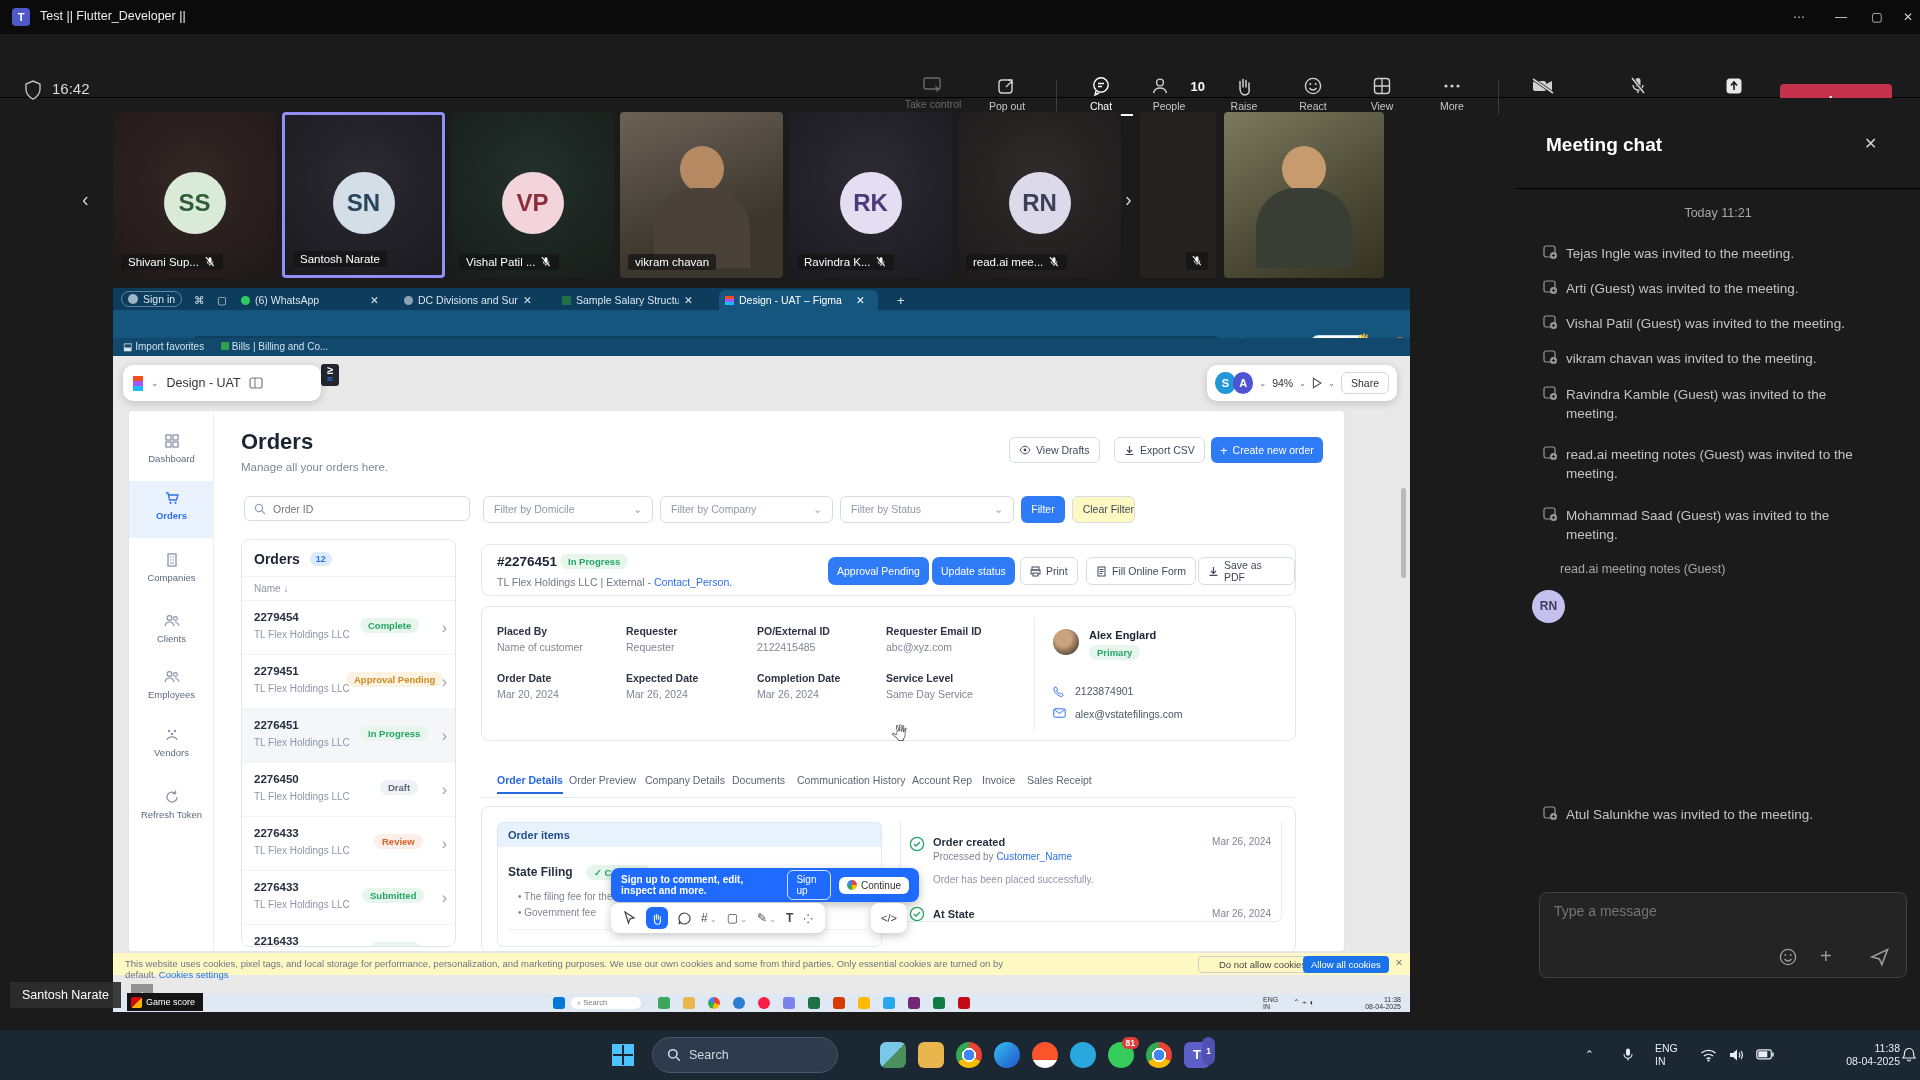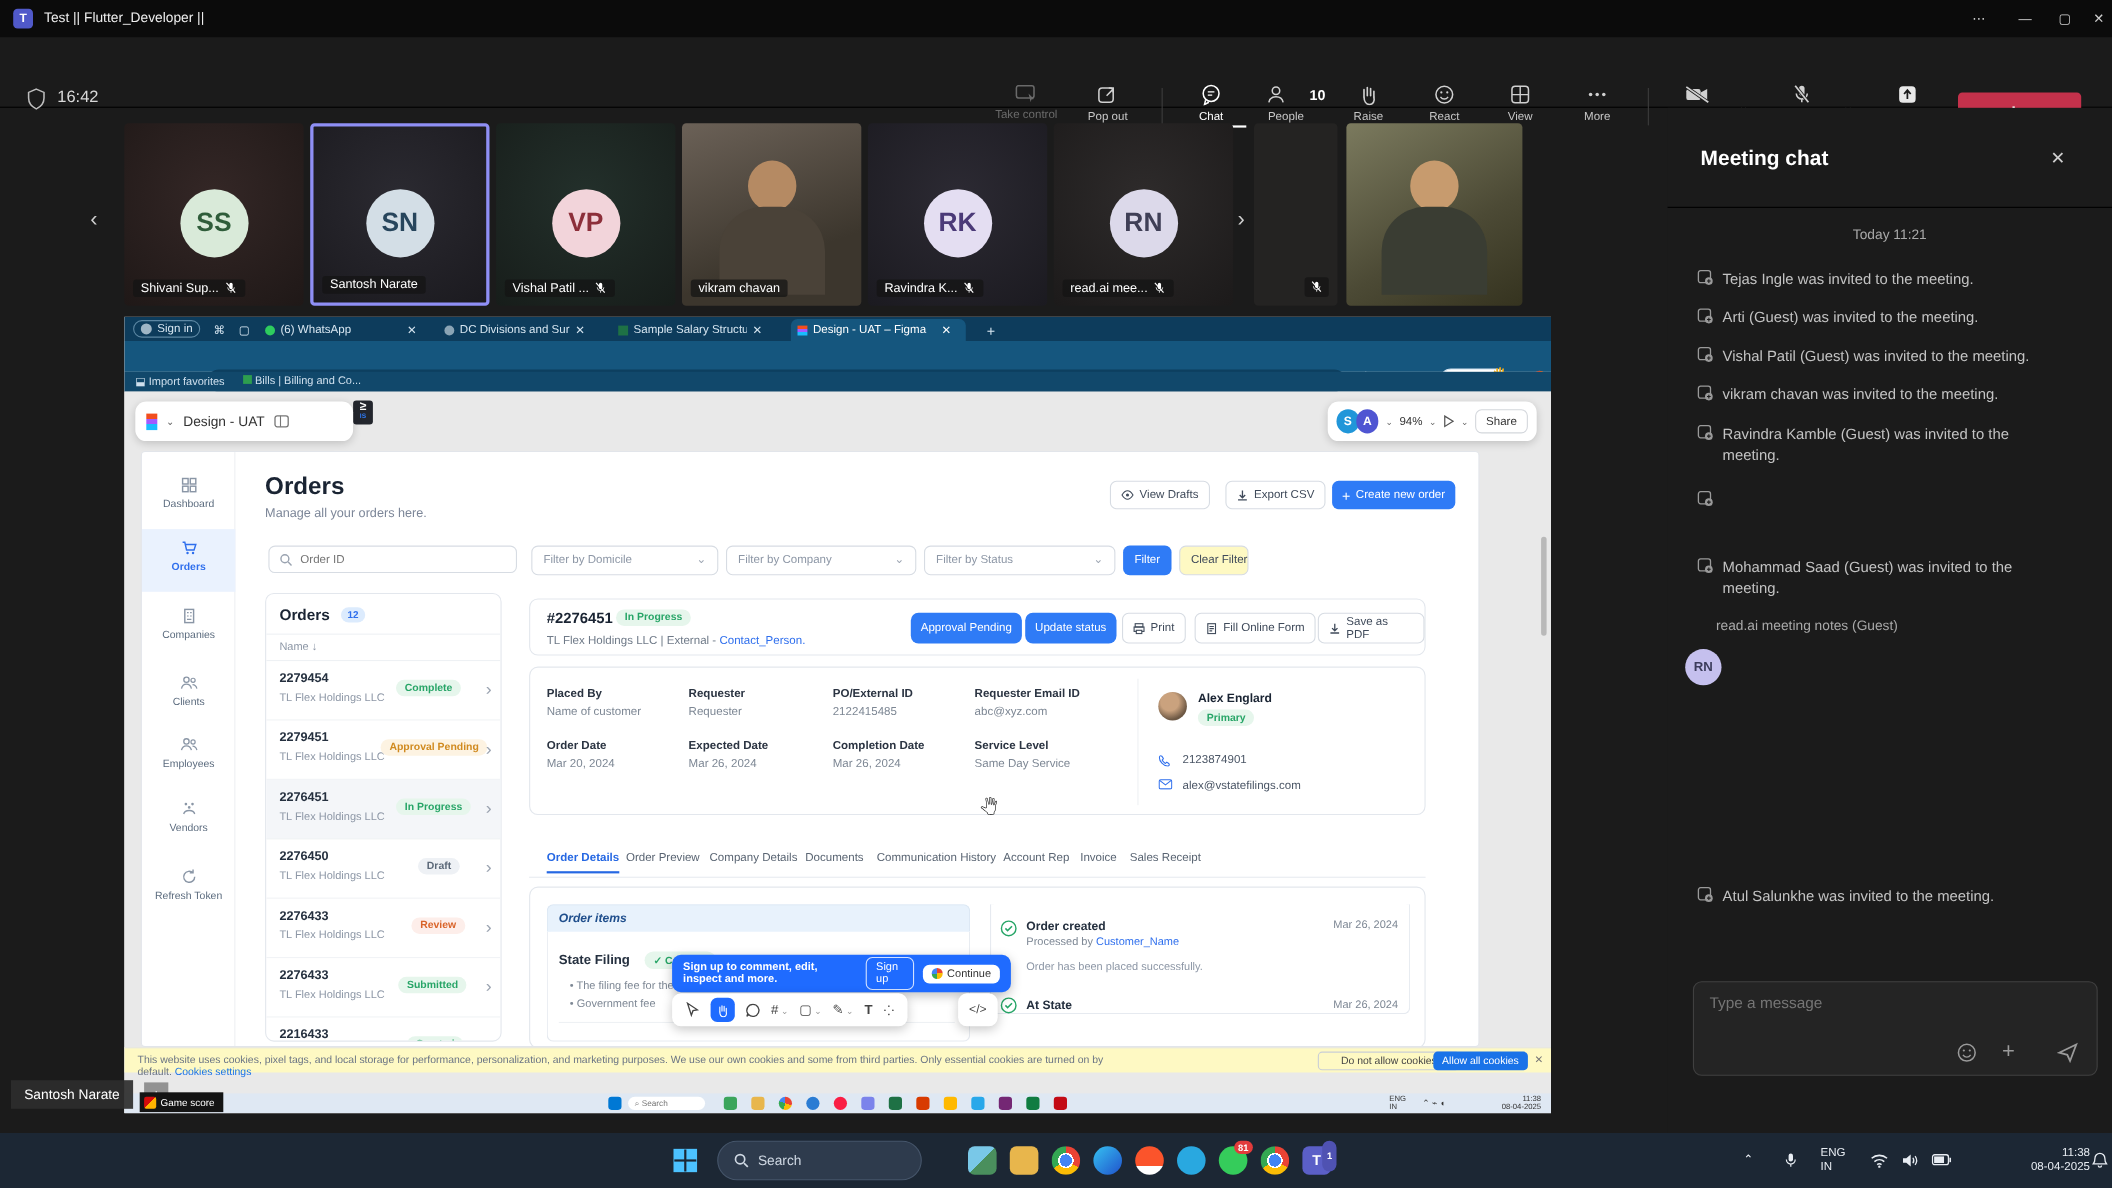--- a/index.html
+++ b/index.html
@@ -50,21 +50,21 @@
   .pill{display:inline-block;border-radius:9px;font-size:9.5px;font-weight:bold;padding:2px 8px;}
   .p-green{background:#e6f6ec;color:#27a567;}
   .p-orange{background:#fdf3e2;color:#d08a1f;}
   .p-red{background:#fdeeea;color:#d9642a;}
   .p-gray{background:#eef1f5;color:#5b6878;}
   .obtn{position:absolute;height:26px;border:1px solid #d7dce3;border-radius:6px;background:#fff;color:#3f4a5a;font-size:10.5px;display:flex;align-items:center;gap:5px;padding:0 9px;}
   .bluebtn{background:#2f7bf6;border:none;color:#fff;}
   .fld .l{font-size:10.5px;font-weight:bold;color:#2b3442;}
   .fld .v{font-size:10.5px;color:#7d8794;margin-top:4px;}
   .tab{position:absolute;top:363px;font-size:10.5px;color:#5a6573;}
-  .paneltitle{background:#e8f2fc;color:#1f4e8c;font-size:11px;font-weight:bold;border-radius:6px 6px 0 0;border:1px solid #dbe7f3;border-bottom:none;padding:6px 10px;font-style:italic;}
+  .paneltitle{background:#e8f2fc;color:#1f4e8c;font-size:11px;font-weight:bold;border-radius:6px 6px 0 0;border:1px solid #dbe7f3;border-bottom:none;padding:6px 10px;}
   .cookiebar{left:0;top:664px;width:1297px;height:23px;background:#fef9c3;border-top:1px solid #e4e4e4;font-size:9.5px;color:#6a7484;}
   .ptask{left:0;top:706px;width:1297px;height:18px;background:#dfe8f3;}
   .pticon{position:absolute;top:3px;width:12px;height:12px;border-radius:3px;}
   
   .taskbar{left:0;top:1030px;width:1920px;height:50px;background:#1c2734;color:#e8edf3;}
   .tbicon{position:absolute;top:12px;width:26px;height:26px;border-radius:6px;}
   .badge{position:absolute;right:-5px;top:-5px;background:#e23b3b;color:#fff;border-radius:8px;font-size:8.5px;padding:1px 4px;font-weight:bold;}
   .traytxt{font-size:10.5px;color:#e8edf3;line-height:13px;}
 </style>
 </head>
@@ -313,20 +313,21 @@
           <path d="M11.5 9.8v3.4M9.8 11.5h3.4" stroke="#1b1b1b" stroke-width="1"></path>
         </svg>
         <span style="width:300px;display:inline-block;">Ravindra Kamble (Guest) was invited to the meeting.</span>
       </div>
     <div class="sysrow" style="top:347px;width:340px;">
         <svg width="16" height="16" viewBox="0 0 16 16">
           <rect x="2" y="2" width="11" height="11" rx="2" fill="none" stroke="#9a9a9a" stroke-width="1.2"></rect>
           <circle cx="11.5" cy="11.5" r="3.5" fill="#9a9a9a"></circle>
           <path d="M11.5 9.8v3.4M9.8 11.5h3.4" stroke="#1b1b1b" stroke-width="1"></path>
         </svg>
+        <span style="width:290px;display:inline-block;">read.ai meeting notes (Guest) was invited to the meeting.</span>
       </div>
     <div class="sysrow" style="top:408px;width:340px;">
         <svg width="16" height="16" viewBox="0 0 16 16">
           <rect x="2" y="2" width="11" height="11" rx="2" fill="none" stroke="#9a9a9a" stroke-width="1.2"></rect>
           <circle cx="11.5" cy="11.5" r="3.5" fill="#9a9a9a"></circle>
           <path d="M11.5 9.8v3.4M9.8 11.5h3.4" stroke="#1b1b1b" stroke-width="1"></path>
         </svg>
         <span style="width:290px;display:inline-block;">Mohammad Saad (Guest) was invited to the meeting.</span>
       </div>
 

